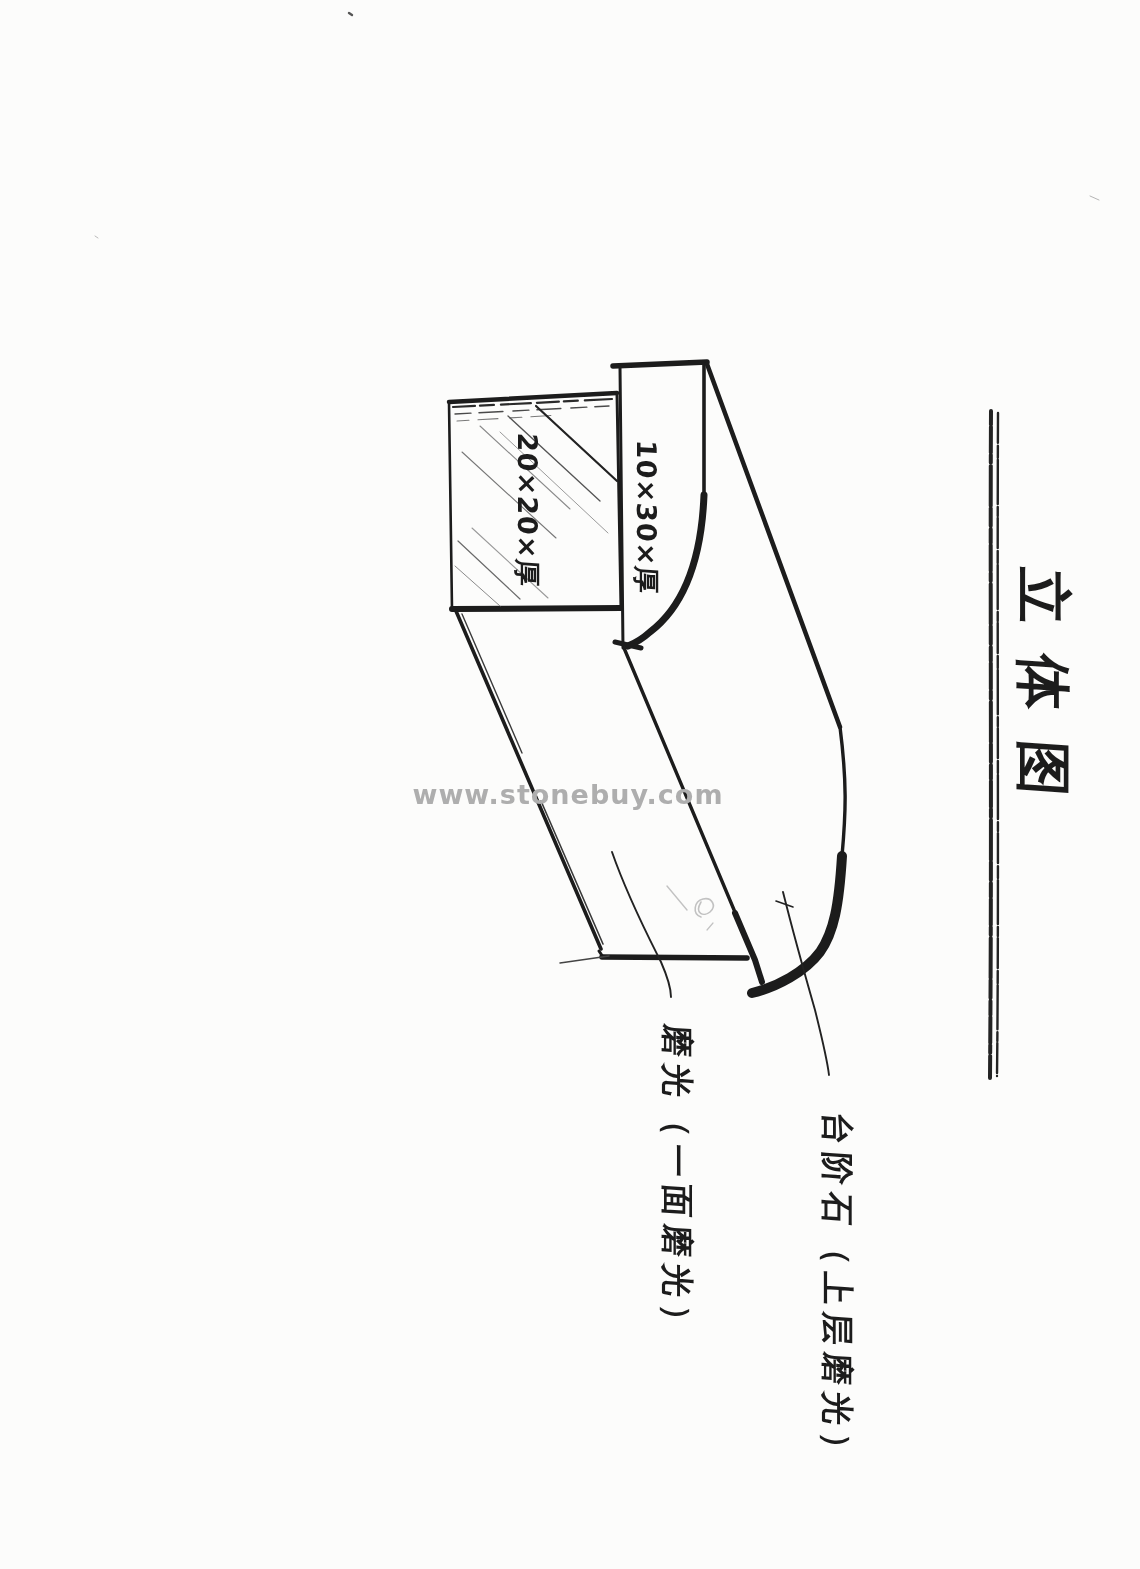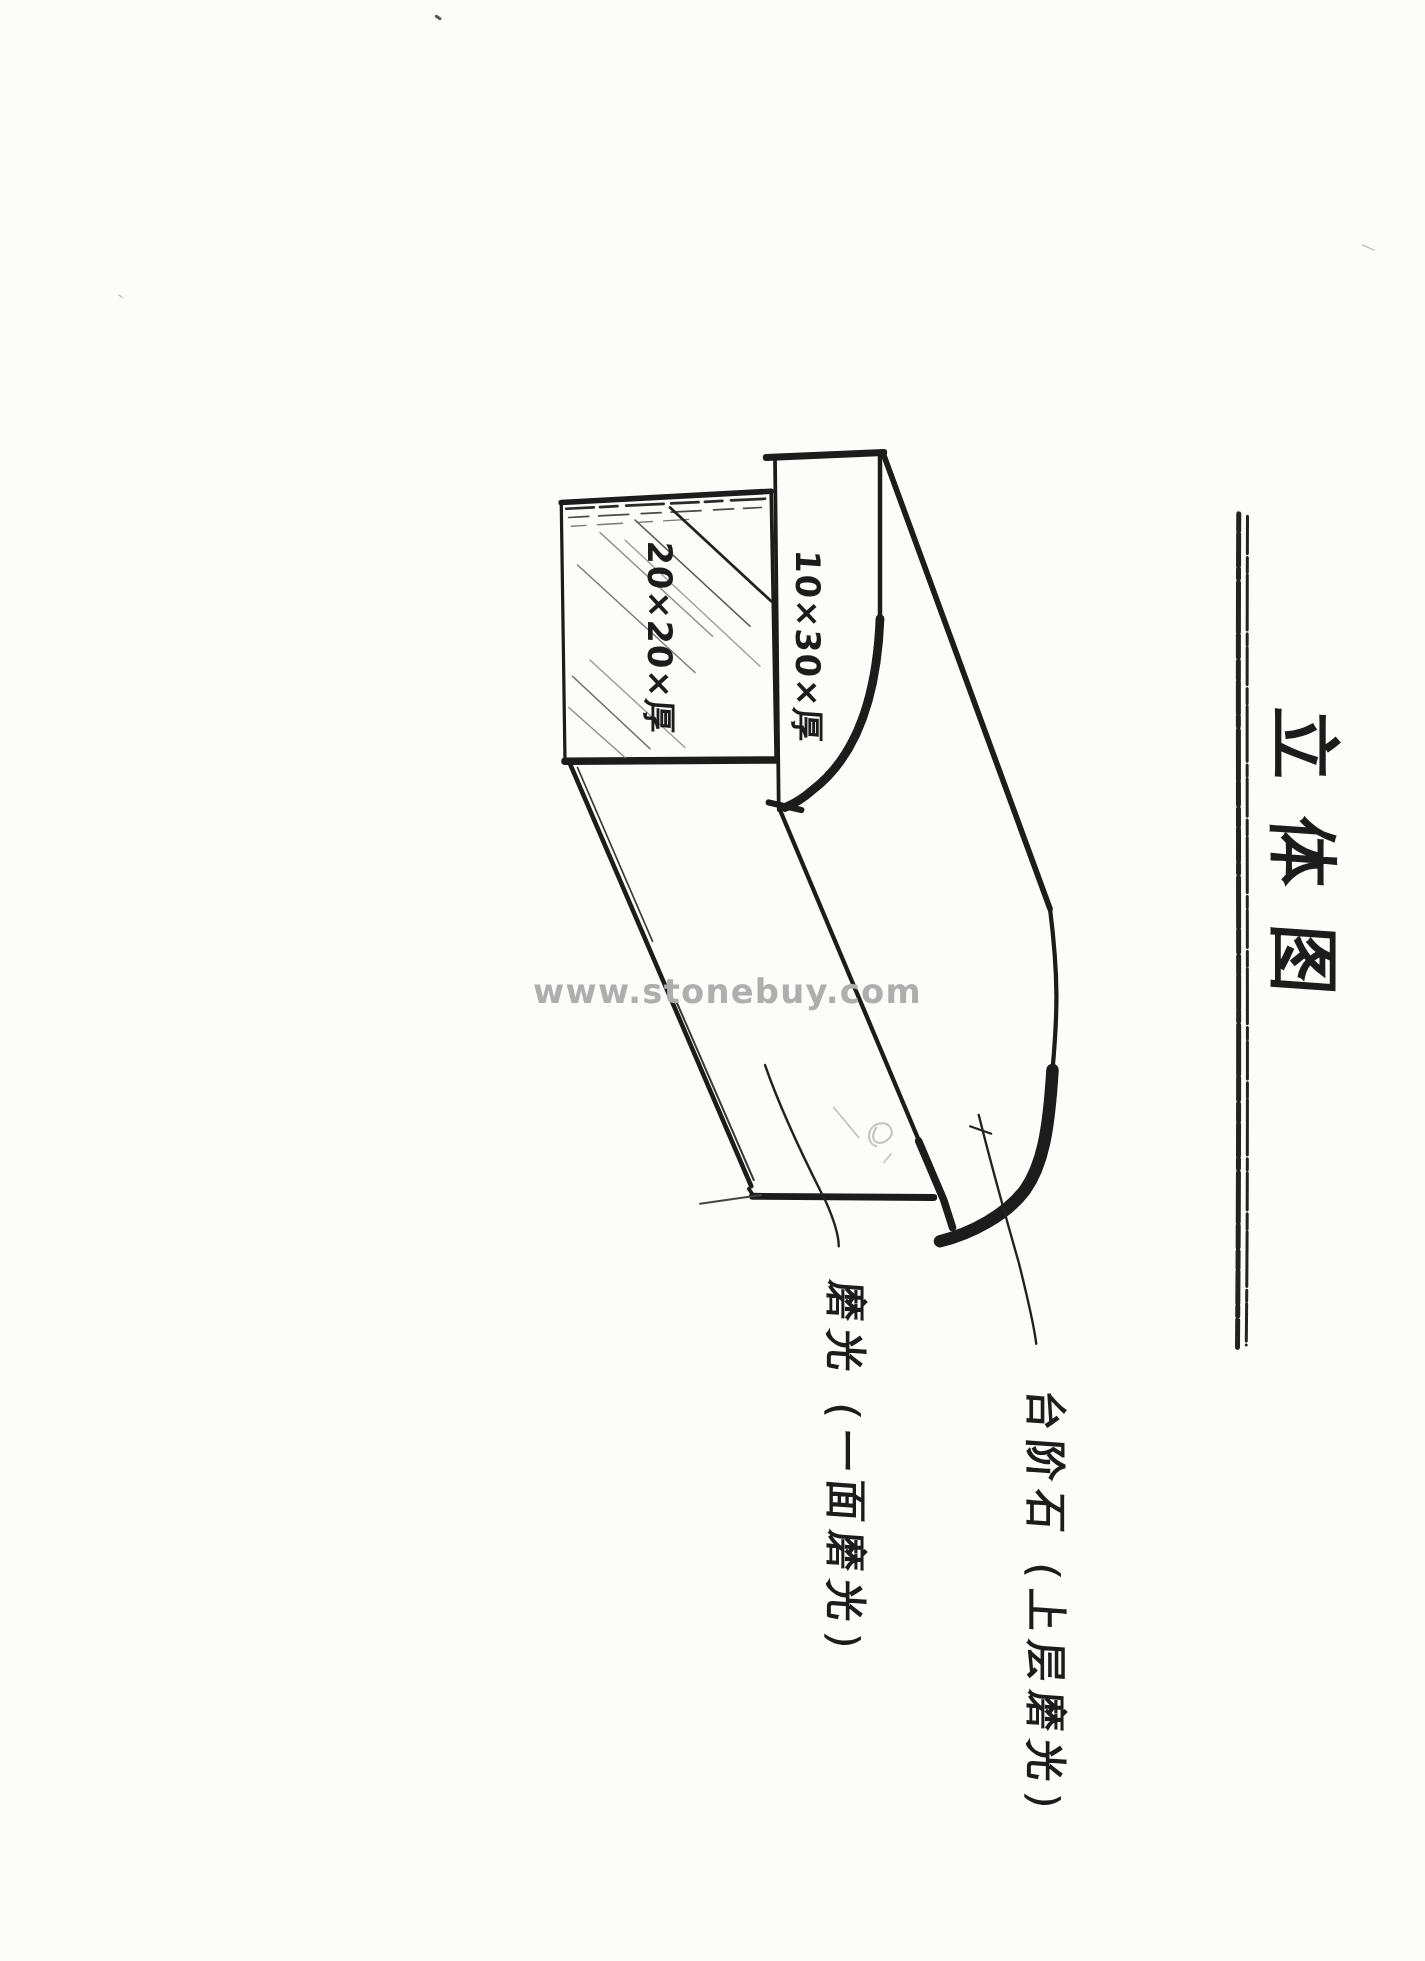--- a/index.html
+++ b/index.html
@@ -22,21 +22,21 @@
   }
   .dim-top{left:527px;top:510px;font-size:27px;letter-spacing:1px;}
   .dim-front{left:646px;top:517px;font-size:27px;letter-spacing:1px;}
   .title-block{
     left:1042px;top:697px;
     font-size:56px;letter-spacing:30px;font-weight:700;
   }
   .anno-left{left:676px;top:1184px;font-size:33px;letter-spacing:7px;}
   .anno-right{left:836px;top:1292px;font-size:33px;letter-spacing:7px;}
   .watermark{
-    position:absolute;left:582px;top:794px;
+    position:absolute;left:568px;top:794px;
     transform:translate(-50%,-50%);
     color:#aeaeae;
     font-family:"DejaVu Sans",sans-serif;
     font-weight:700;font-size:27px;letter-spacing:1px;
     white-space:nowrap;
   }
 </style>
 </head>
 <body>
 

